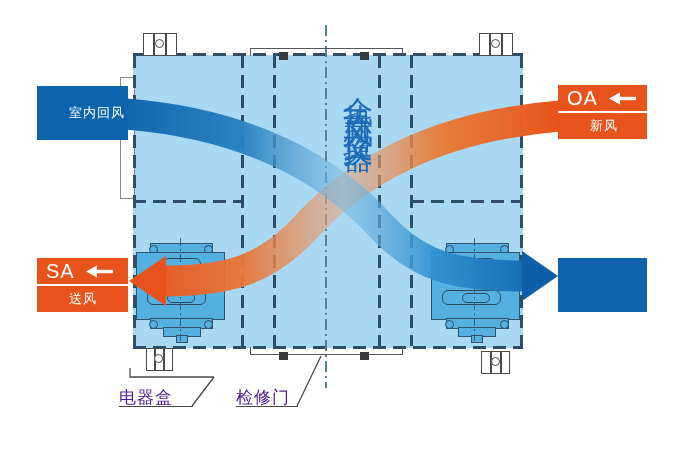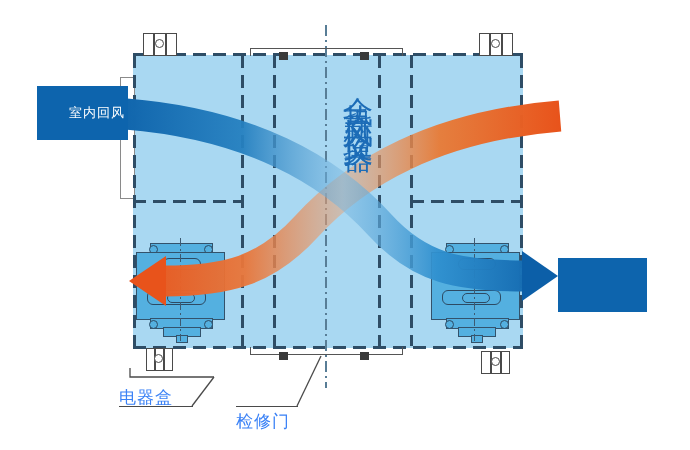--- a/index.html
+++ b/index.html
@@ -44,21 +44,21 @@
   .port .row2{flex:1;display:flex;align-items:center;padding-left:4px;font-size:13px;letter-spacing:1px;margin-left:28px;}
   .port.blue{background:#0d64ad;}
   .port.orange{background:#e8531b;}
 
   
   .center-title{position:absolute;left:336px;top:73px;width:42px;height:280px;z-index:5;
     writing-mode:vertical-rl;text-orientation:upright;letter-spacing:8px;
     font-size:30px;color:#1c6cb7;font-weight:500;}
 
   
-  .anno-text{position:absolute;font-size:17px;color:#3b82f6;z-index:6;letter-spacing:1px;}
+  .anno-text{position:absolute;font-size:17px;color:#4c1d95;z-index:6;letter-spacing:1px;}
   .anno-underline{position:absolute;height:1.4px;background:#4a4a4a;z-index:6;}
 </style>
 </head>
 <body>
 
 <div id="stage">
 
   <div class="unit-body"></div>
 
   <div class="collar"></div>
@@ -165,23 +165,43 @@
     <path d="M 192,406 L 214,377" fill="none" stroke="#4a4a4a" stroke-width="1.3"></path>
     <path d="M 297,406 L 321,356" fill="none" stroke="#4a4a4a" stroke-width="1.3"></path>
   </svg>
 
   <div class="center-title">全热新风交换器</div>
 
   <div class="port blue" style="left:37px;top:86px;">
     <div class="row2">室内回风</div>
   </div>
 
-
+  <div class="port orange" style="left:558px;top:85px;width:89px;">
+    <div class="row1">
+      <span>OA</span>
+      <svg width="30" height="13">
+        <line x1="28" y1="6.5" x2="12" y2="6.5" stroke="#fff" stroke-width="3.4"></line>
+        <polygon points="12,0.5 12,12.5 1,6.5" fill="#fff"></polygon>
+      </svg>
+    </div>
+    <div class="row2">新风</div>
+  </div>
+
+  <div class="port orange" style="left:37px;top:258px;">
+    <div class="row1">
+      <span>SA</span>
+      <svg width="30" height="13">
+        <line x1="28" y1="6.5" x2="12" y2="6.5" stroke="#fff" stroke-width="3.4"></line>
+        <polygon points="12,0.5 12,12.5 1,6.5" fill="#fff"></polygon>
+      </svg>
+    </div>
+    <div class="row2">送风</div>
+  </div>
 
   <div class="port blue" style="left:558px;top:258px;width:89px;">
   </div>
 
   <div class="anno-text" style="left:119px;top:386px;">电器盒</div>
   <div class="anno-underline" style="left:119px;top:406px;width:74px;"></div>
-  <div class="anno-text" style="left:236px;top:386px;margin-top:24px;">检修门</div>
+  <div class="anno-text" style="left:236px;top:386px;">检修门</div>
   <div class="anno-underline" style="left:236px;top:406px;width:62px;"></div>
 
 </div>
 
 </body></html>

